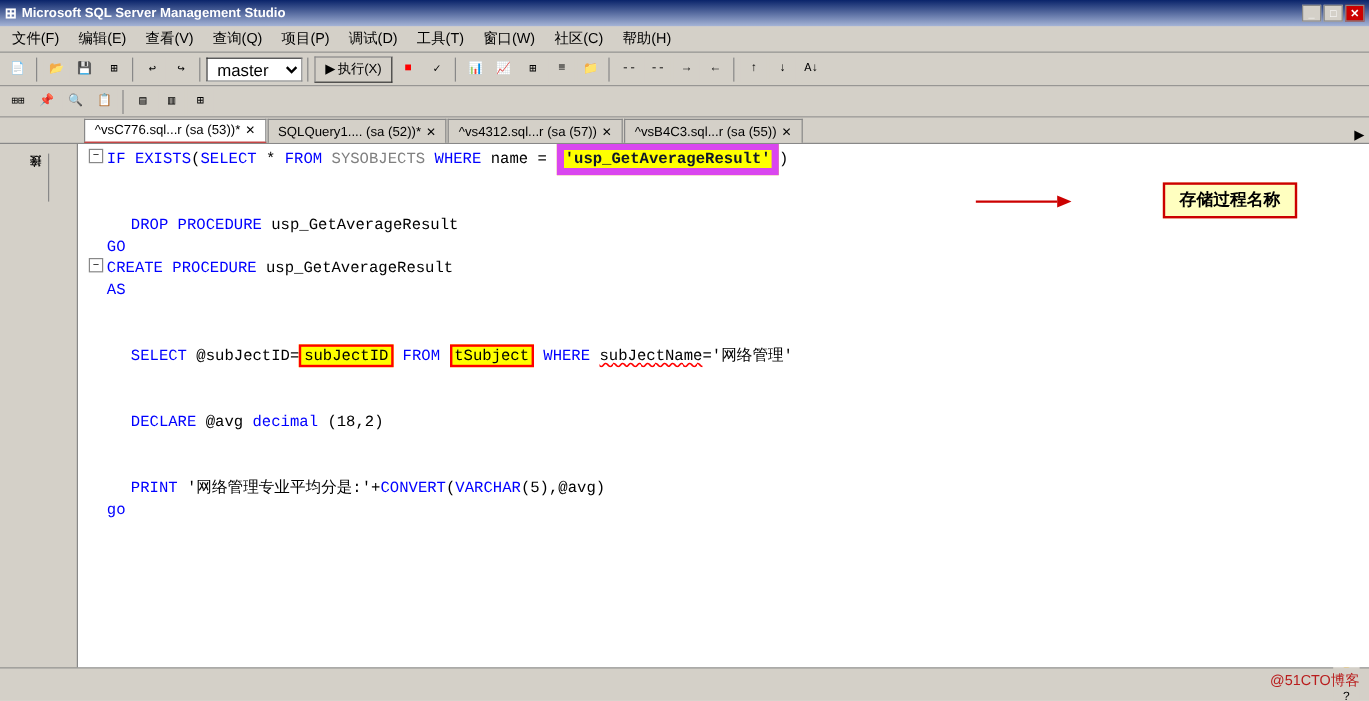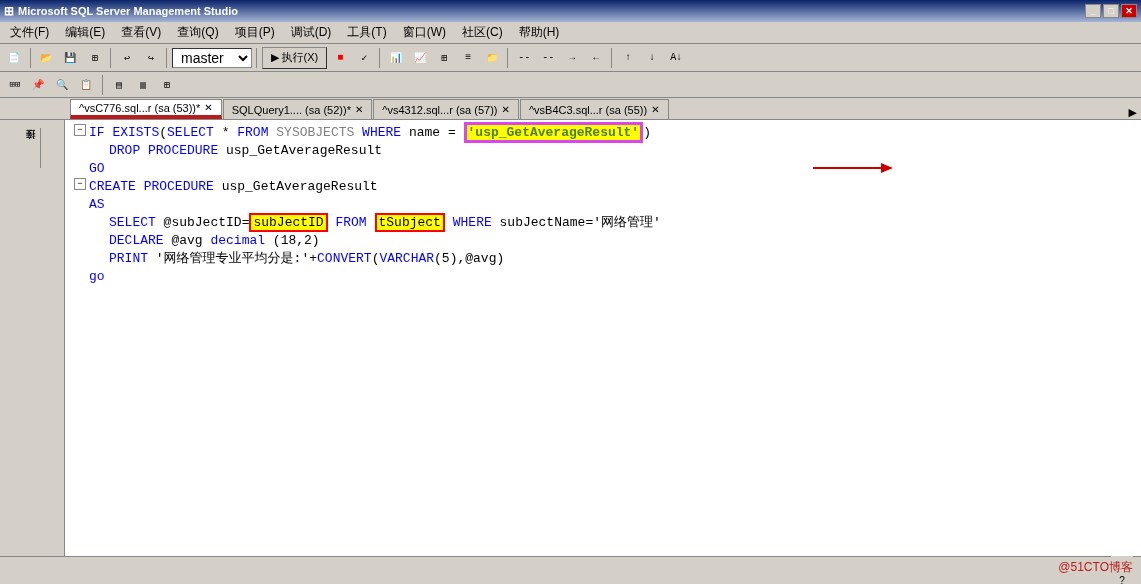--- a/index.html
+++ b/index.html
@@ -105,21 +105,21 @@
       padding: 0 8px;
       border: 1px solid #888;
       border-bottom: none;
       background: #d4d0c8;
       cursor: pointer;
       display: flex; align-items: center;
       margin-right: 1px;
       white-space: nowrap;
       font-size: 11px;
     }
-    .tab.active { background: white; border-bottom: 4px solid #b91c1c; }
+    .tab.active { background: white; border-bottom: 1px solid #b91c1c; }
     .tab-close { margin-left: 4px; font-size: 10px; cursor: pointer; }
 
     
     .main-area {
       display: flex;
       height: calc(584px - 22px - 22px - 28px - 26px - 22px - 28px);
       background: #d4d0c8;
     }
 
     
@@ -167,23 +167,23 @@
       font-size: 9px;
       cursor: pointer;
       margin-right: 2px;
       flex-shrink: 0;
     }
     .line-content { flex: 1; }
 
     
     .kw-blue { color: blue; }
     .kw-gray { color: #808080; }
-    .str-highlight { background: #ffff00; color: #4d7c0f; font-weight: bold; border: 3px solid #d946ef; padding: 0 1px; }
+    .str-highlight { background: #ffff00; color: #0f172a; font-weight: bold; border: 6px solid #d946ef; padding: 0 1px; }
     .highlight-box { background: #ffff00; border: 2px solid red; padding: 0 2px; color: black; }
-    .underline-red { text-decoration-color: red; text-decoration-style: wavy; }
+    .underline-red { text-decoration: underline; text-decoration-color: red; text-decoration-style: wavy; }
 
     
     .annotation-box {
       position: absolute;
       top: 32px;
       right: 60px;
       background: #ffffc0;
       border: 2px solid #cc0000;
       padding: 4px 12px;
       font-family: 'SimHei', 'Microsoft YaHei', sans-serif;
@@ -219,21 +219,21 @@
     }
     .watermark {
       position: fixed;
       bottom: 8px;
       right: 8px;
       font-size: 12px;
       color: #b91c1c;
       font-family: Arial;
     }
 
-    .indented { padding-left: 20px; }
+    .indented { padding-left: 20px; margin-top: 37px; }
   </style>
 </head>
 <body>
 
 <div class="title-bar">
   <span style="margin-right:4px; font-size:12px;">⊞</span>
   <span>Microsoft SQL Server Management Studio</span>
   <span style="flex:1"></span>
   <div class="title-bar-buttons">
     <div class="title-bar-btn">_</div>
@@ -327,20 +327,23 @@
 
   <div class="left-panel">
     <div style="display:flex; flex-direction:row; align-items:center; gap:2px; margin-top:4px;">
       <span style="font-size:10px; writing-mode:vertical-rl; transform:rotate(180deg); cursor:pointer;">连接</span>
       <div style="width:1px; height:40px; background:#888;"></div>
     </div>
   </div>
 
   <div class="code-editor">
 
+    <div class="annotation-box">
+      <span>存储过程名称</span>
+    </div>
 
     <svg class="annotation-arrow" style="position:absolute; top:38px; right:248px; width:80px; height:20px;" viewBox="0 0 80 20">
       <line x1="0" y1="10" x2="68" y2="10" stroke="#cc0000" stroke-width="2" marker-end="url(#arrowhead)"></line>
       <polygon points="68,5 80,10 68,15" fill="#cc0000"></polygon>
     </svg>
 
     <div class="line">
       <div class="line-gutter">
         <div class="line-expand">−</div>
       </div>

